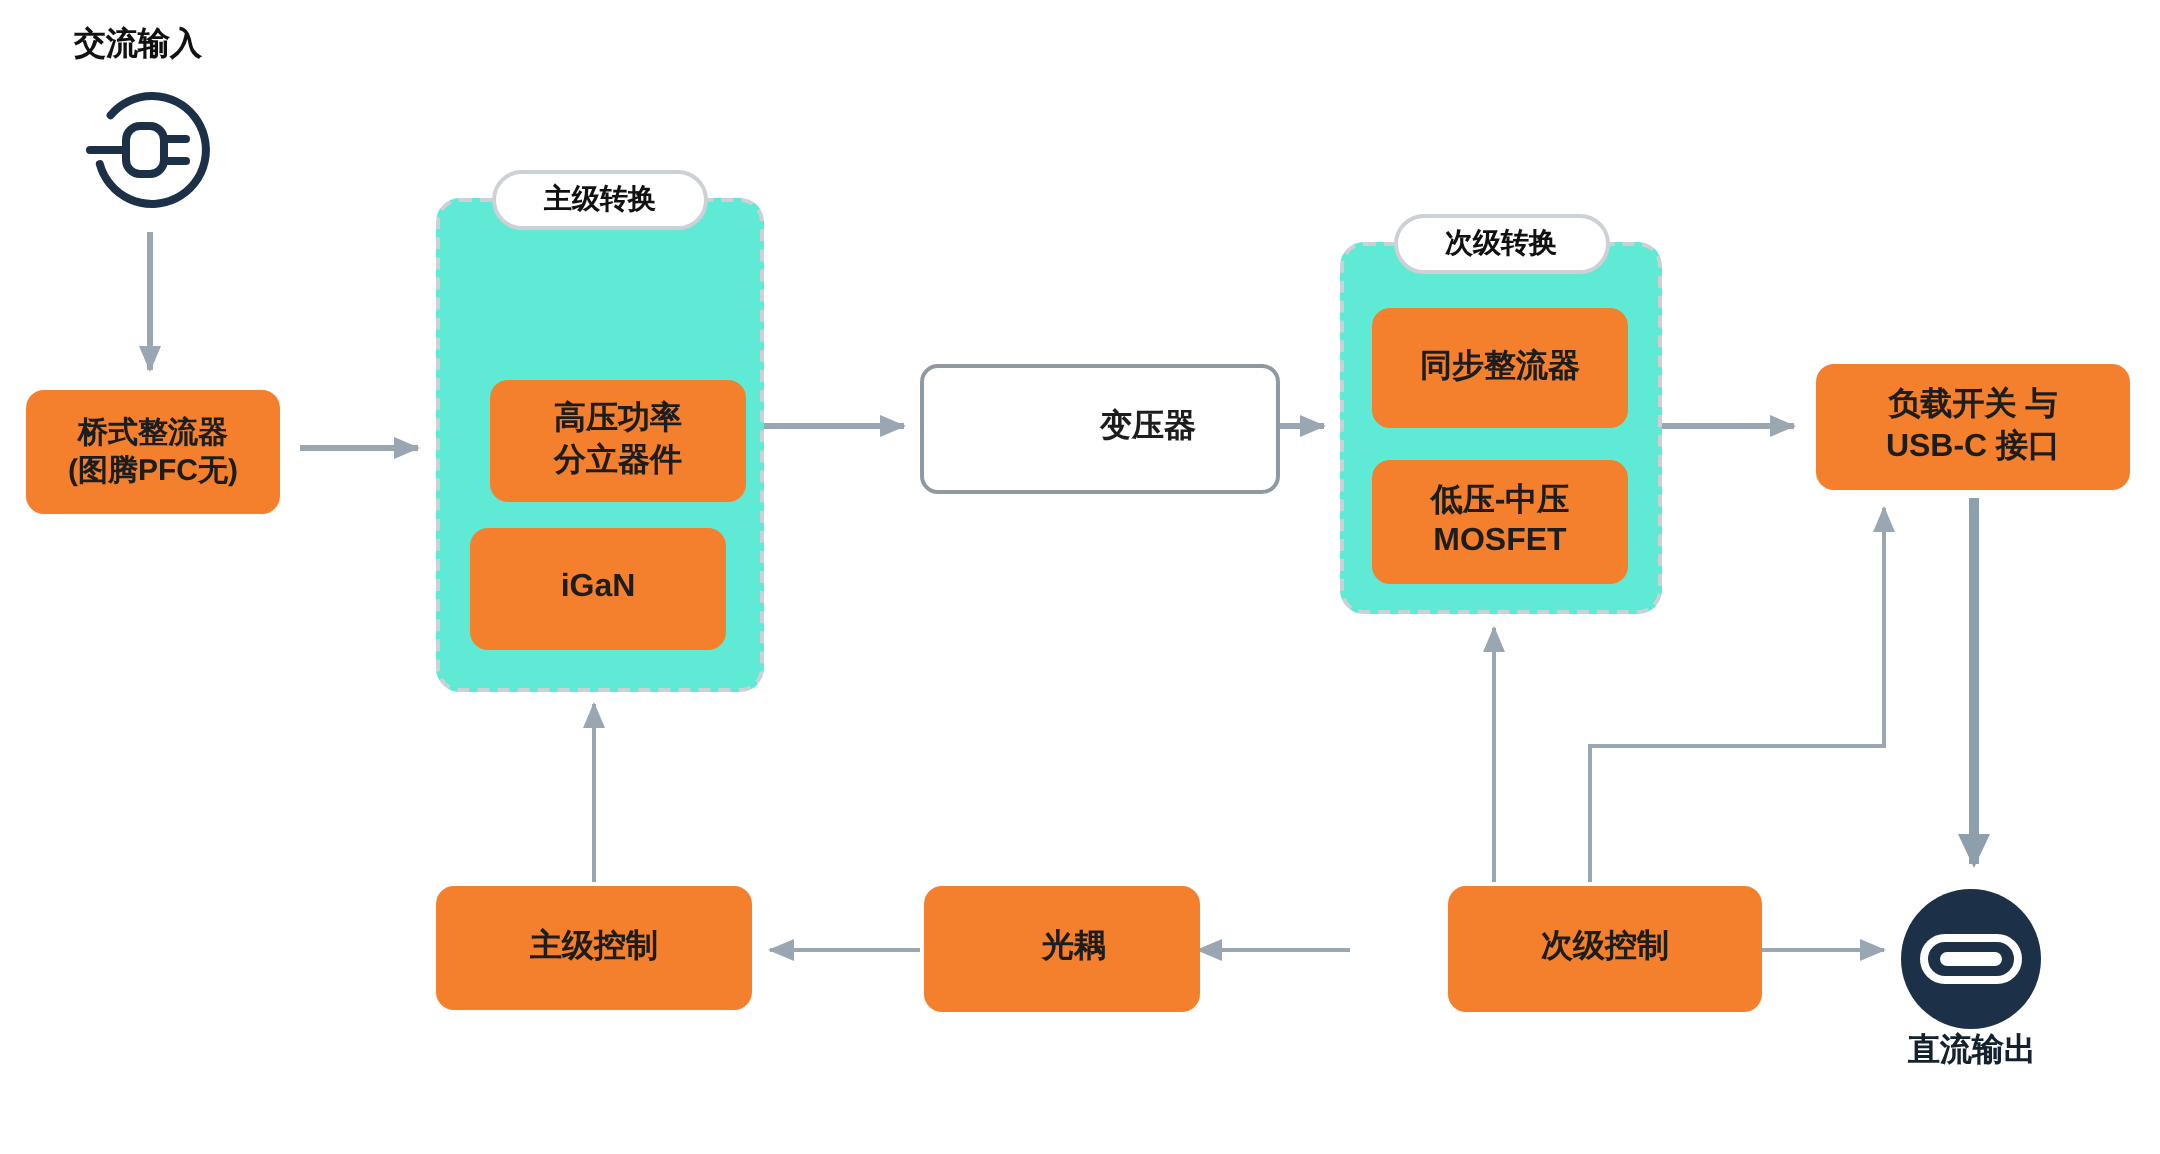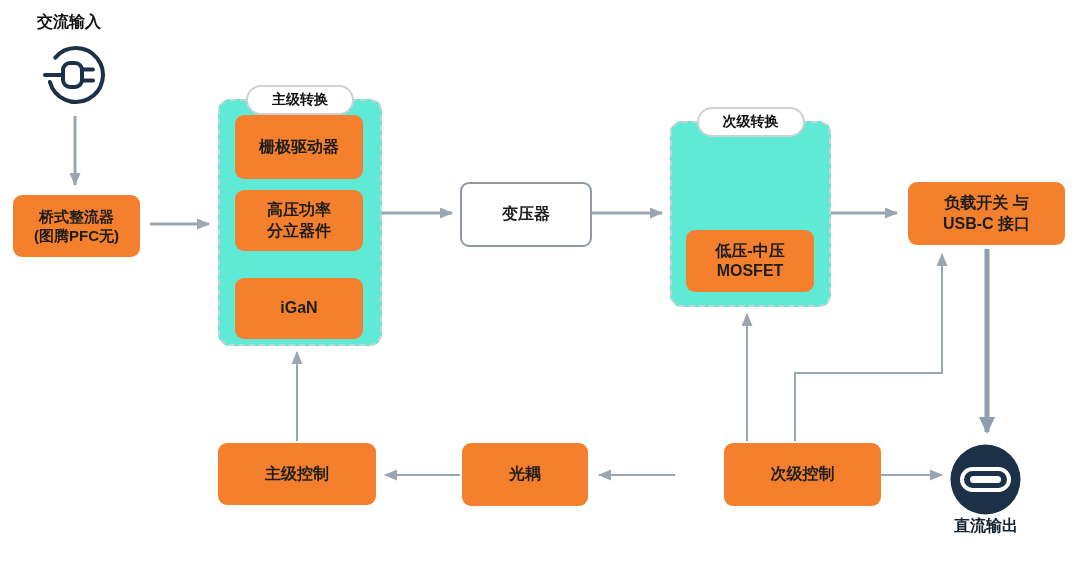--- a/index.html
+++ b/index.html
@@ -61,53 +61,53 @@
     </svg>
   </div>
 
   <div class="block" style="left:13px; top:195px; width:127px; height:62px; font-size:15px;">
     <span>桥式整流器</span>
     <span>(图腾PFC无)</span>
   </div>
 
   <div class="group" style="left:218px; top:99px; width:160px; height:243px;">
     <div class="group-label">主级转换</div>
-    <div class="block" style="left:15px; top:14px; width:128px; height:64px;">
-      <span>栅极驱动器</span>
-    </div>
-    <div class="block" style="left:15px; top:89px; width:128px; height:61px;">
+    <div class="block" style="left:25px; top:89px; width:128px; height:61px;">
       <span>高压功率</span>
       <span>分立器件</span>
     </div>
-    <div class="block" style="left:15px; top:177px; width:128px; height:61px;">
+    <div class="block" style="left:15px; top:163px; width:128px; height:61px;">
       <span>iGaN</span>
     </div>
   </div>
 
-  <div class="block white-box" style="left:460px; top:182px; width:128px; height:61px;">
+  <div class="block white-box" style="left:460px; top:182px; width:128px; height:61px;padding-left:48px;">
     <span>变压器</span>
   </div>
 
   <div class="group" style="left:670px; top:121px; width:157px; height:182px;">
     <div class="group-label">次级转换</div>
+    <div class="block" style="left:14px; top:31px; width:128px; height:60px;">
+      <span>同步整流器</span>
+    </div>
     <div class="block" style="left:14px; top:107px; width:128px; height:62px;">
       <span>低压-中压</span>
       <span>MOSFET</span>
     </div>
   </div>
 
   <div class="block" style="left:908px; top:182px; width:157px; height:63px;">
     <span>负载开关 与</span>
     <span>USB-C 接口</span>
   </div>
 
   <div class="block" style="left:218px; top:443px; width:158px; height:62px;">
     <span>主级控制</span>
   </div>
-  <div class="block" style="left:462px; top:443px; width:126px; height:63px;">
+  <div class="block" style="left:462px; top:443px; width:126px; height:63px;padding-left:12px;">
     <span>光耦</span>
   </div>
   <div class="block" style="left:677px; top:443px; width:157px; height:63px;margin-left:47px;">
     <span>次级控制</span>
   </div>
 
   <div class="icon-wrap" style="left:949px; top:443px;">
     <svg width="73" height="73" viewBox="0 0 73 73" xmlns="http://www.w3.org/2000/svg">
       <circle cx="36.5" cy="36.5" r="35" fill="#1C3148"></circle>
       <rect x="13" y="26" width="47" height="21" rx="10.5" fill="none" stroke="#ffffff" stroke-width="4"></rect>

